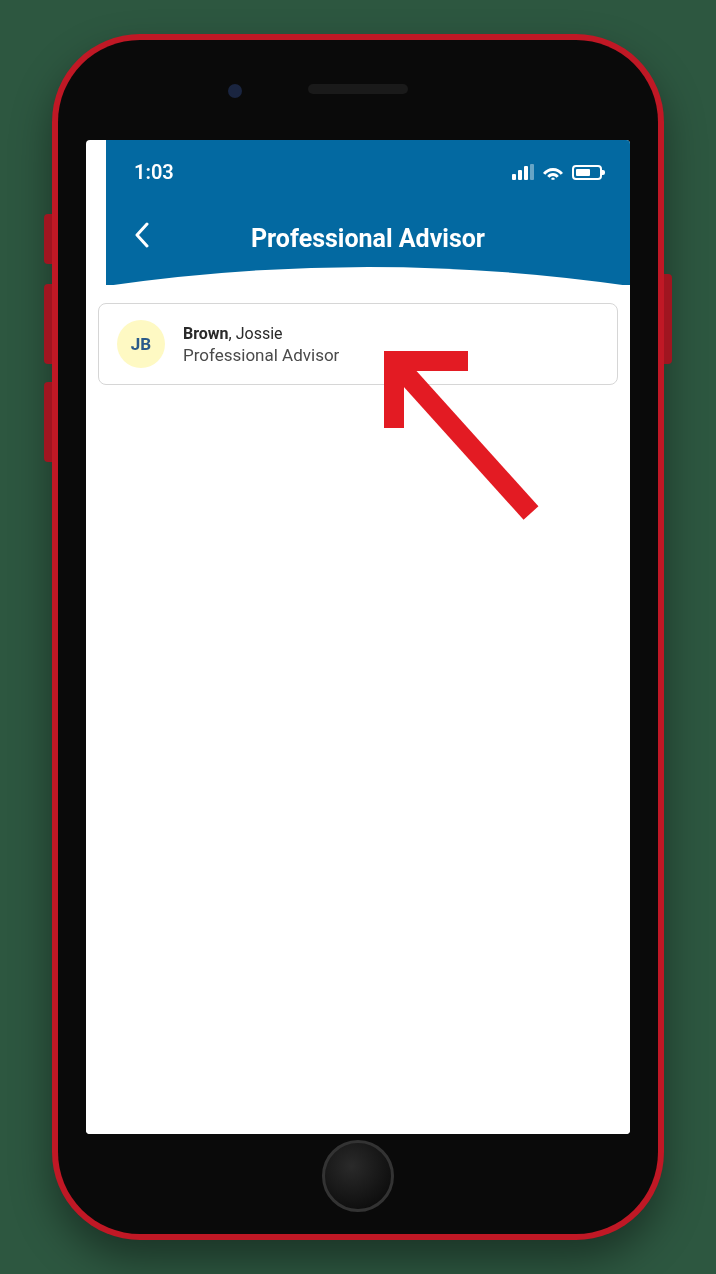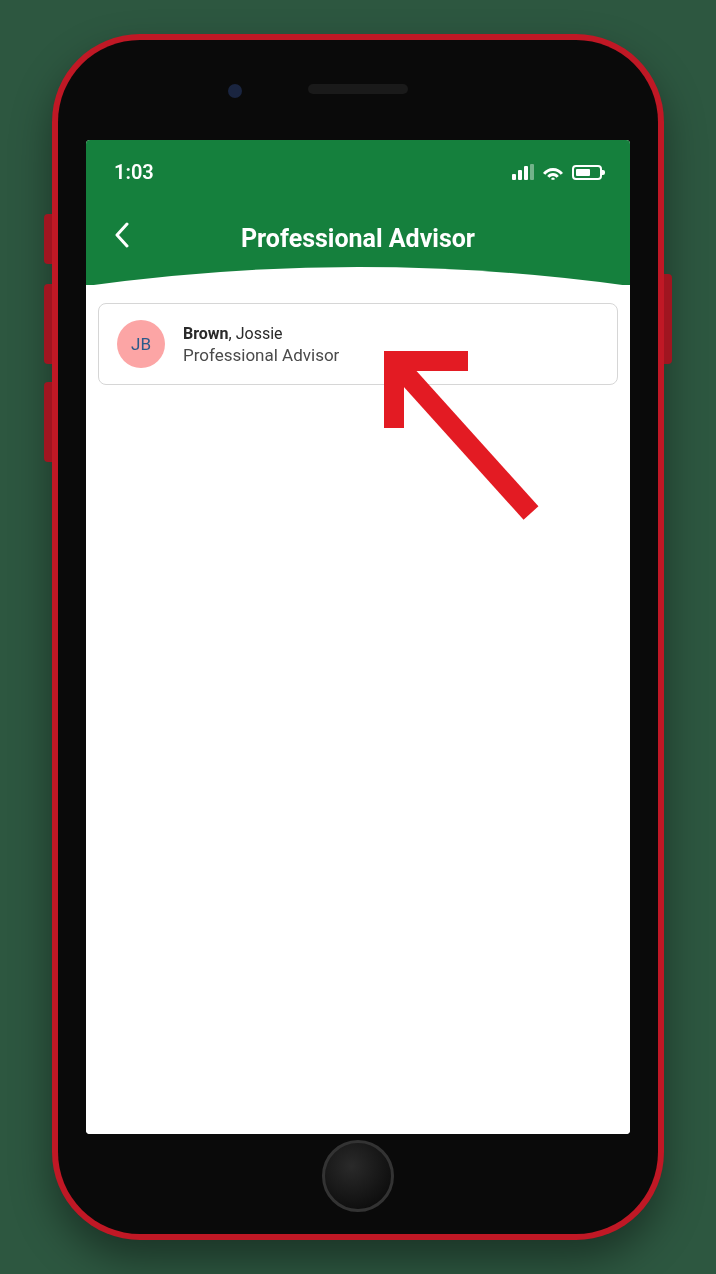--- a/index.html
+++ b/index.html
@@ -101,23 +101,24 @@
       right: 28px;
       bottom: 100px;
       background: #ffffff;
       border-radius: 4px;
       overflow: hidden;
       display: flex;
       flex-direction: column;
     }
 
     .status-header {
-      background: #15803d;
+      background: #0369a1;
       color: #fff;
       position: relative;
+      margin-left: 20px;
     }
 
     .status-bar {
       display: flex;
       justify-content: space-between;
       align-items: center;
       padding: 20px 28px 16px;
     }
 
     .status-time {
@@ -229,26 +230,26 @@
       display: flex;
       align-items: center;
       gap: 18px;
       cursor: pointer;
     }
 
     .avatar-circle {
       width: 48px;
       height: 48px;
       border-radius: 50%;
-      background: #fca5a5;
+      background: #fef9c3;
       display: flex;
       align-items: center;
       justify-content: center;
       color: #2a5a8a;
-      font-weight: 400;
+      font-weight: 700;
       font-size: 17px;
       flex-shrink: 0;
     }
 
     .card-text {
       display: flex;
       flex-direction: column;
       gap: 2px;
     }
 

